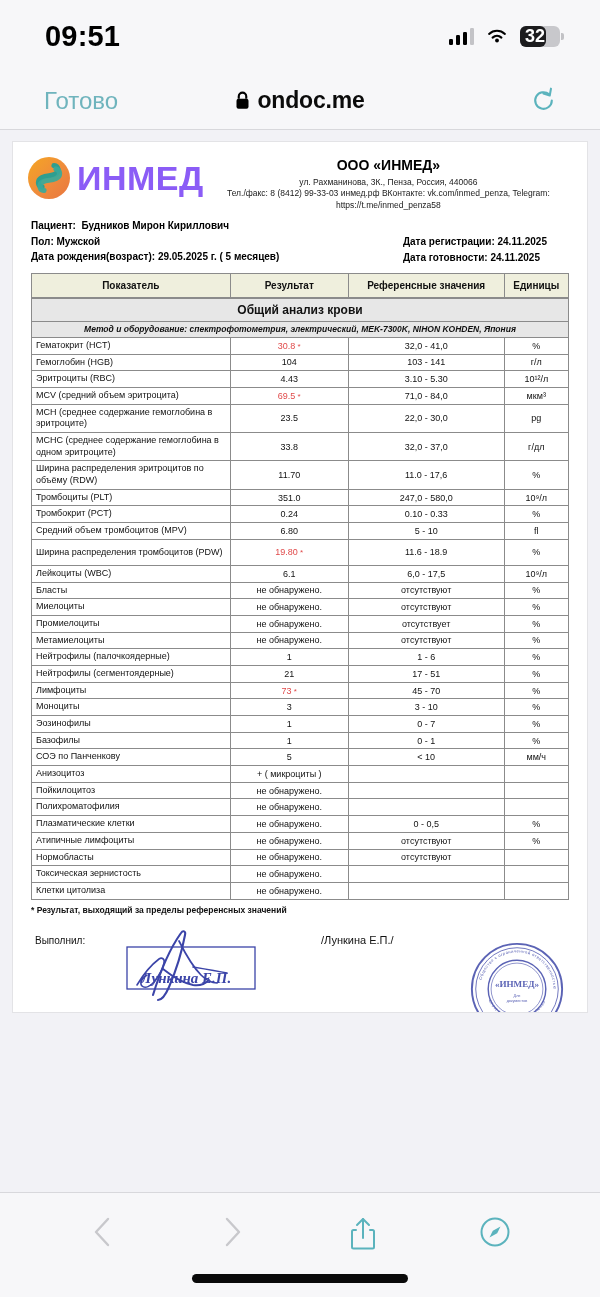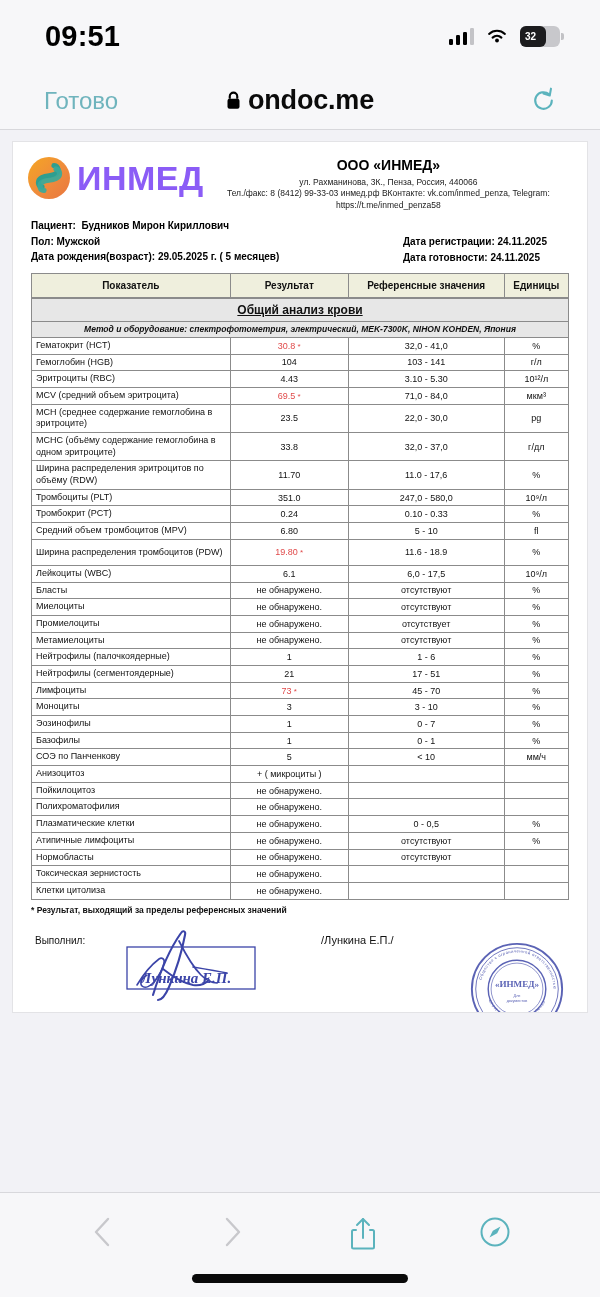--- a/index.html
+++ b/index.html
@@ -78,21 +78,21 @@
     left: 0; top: 0;
     height: 21px;
     width: 26px;
     background: #1c1c1e;
     border-radius: 6px;
   }
   .battery-num {
     position: relative;
     z-index: 2;
     color: #fff;
-    font-size: 10px;
+    font-size: 18px;
     font-weight: 600;
     padding-left: 5px;
     line-height: 21px;
   }
 
   
   .browser-bar {
     height: 58px;
     flex: 0 0 58px;
     background: #f7f7f9;
@@ -115,21 +115,21 @@
     position: absolute;
     left: 0; right: 0;
     display: flex;
     align-items: center;
     justify-content: center;
     gap: 7px;
     pointer-events: none;
   }
   .lock-icon { width: 15px; height: 19px; display: block; }
   .url-text {
-    font-size: 27px;
+    font-size: 23px;
     font-weight: 600;
     color: #0b0b0b;
     letter-spacing: -0.2px;
   }
   .btn-reload {
     margin-left: auto;
     background: none;
     border: none;
     cursor: pointer;
     line-height: 0;
@@ -235,21 +235,20 @@
   .col-ref { width: 29%; }
   .col-unit { width: 12%; }
 
   tr.section-title td {
     background: #e7e7e7;
     text-align: center;
     font-size: 12px;
     font-weight: 700;
     padding: 4px 0;
     border-top: 2px solid #8b8b8b;
-    text-decoration: underline;
   }
   tr.method-row td {
     background: #e7e7e7;
     text-align: center;
     font-size: 8.5px;
     font-weight: 700;
     font-style: italic;
     padding: 2px 0 3px 0;
   }
 
@@ -474,21 +473,21 @@
                   <td class="ref">71,0 - 84,0</td>
                   <td class="unit">мкм³</td>
                 </tr>
                 <tr class="two-line">
                   <td class="ind">MCH (среднее содержание гемоглобина в эритроците)</td>
                   <td class="res">23.5</td>
                   <td class="ref">22,0 - 30,0</td>
                   <td class="unit">pg</td>
                 </tr>
                 <tr class="two-line">
-                  <td class="ind">MCHC (объёму содержание гемоглобина в одном эритроците)</td>
+                  <td class="ind">MCHC (среднее содержание гемоглобина в одном эритроците)</td>
                   <td class="res">33.8</td>
                   <td class="ref">32,0 - 37,0</td>
                   <td class="unit">г/дл</td>
                 </tr>
                 <tr class="two-line">
                   <td class="ind">Ширина распределения эритроцитов по объёму (RDW)</td>
                   <td class="res">11.70</td>
                   <td class="ref">11.0 - 17,6</td>
                   <td class="unit">%</td>
                 </tr>

